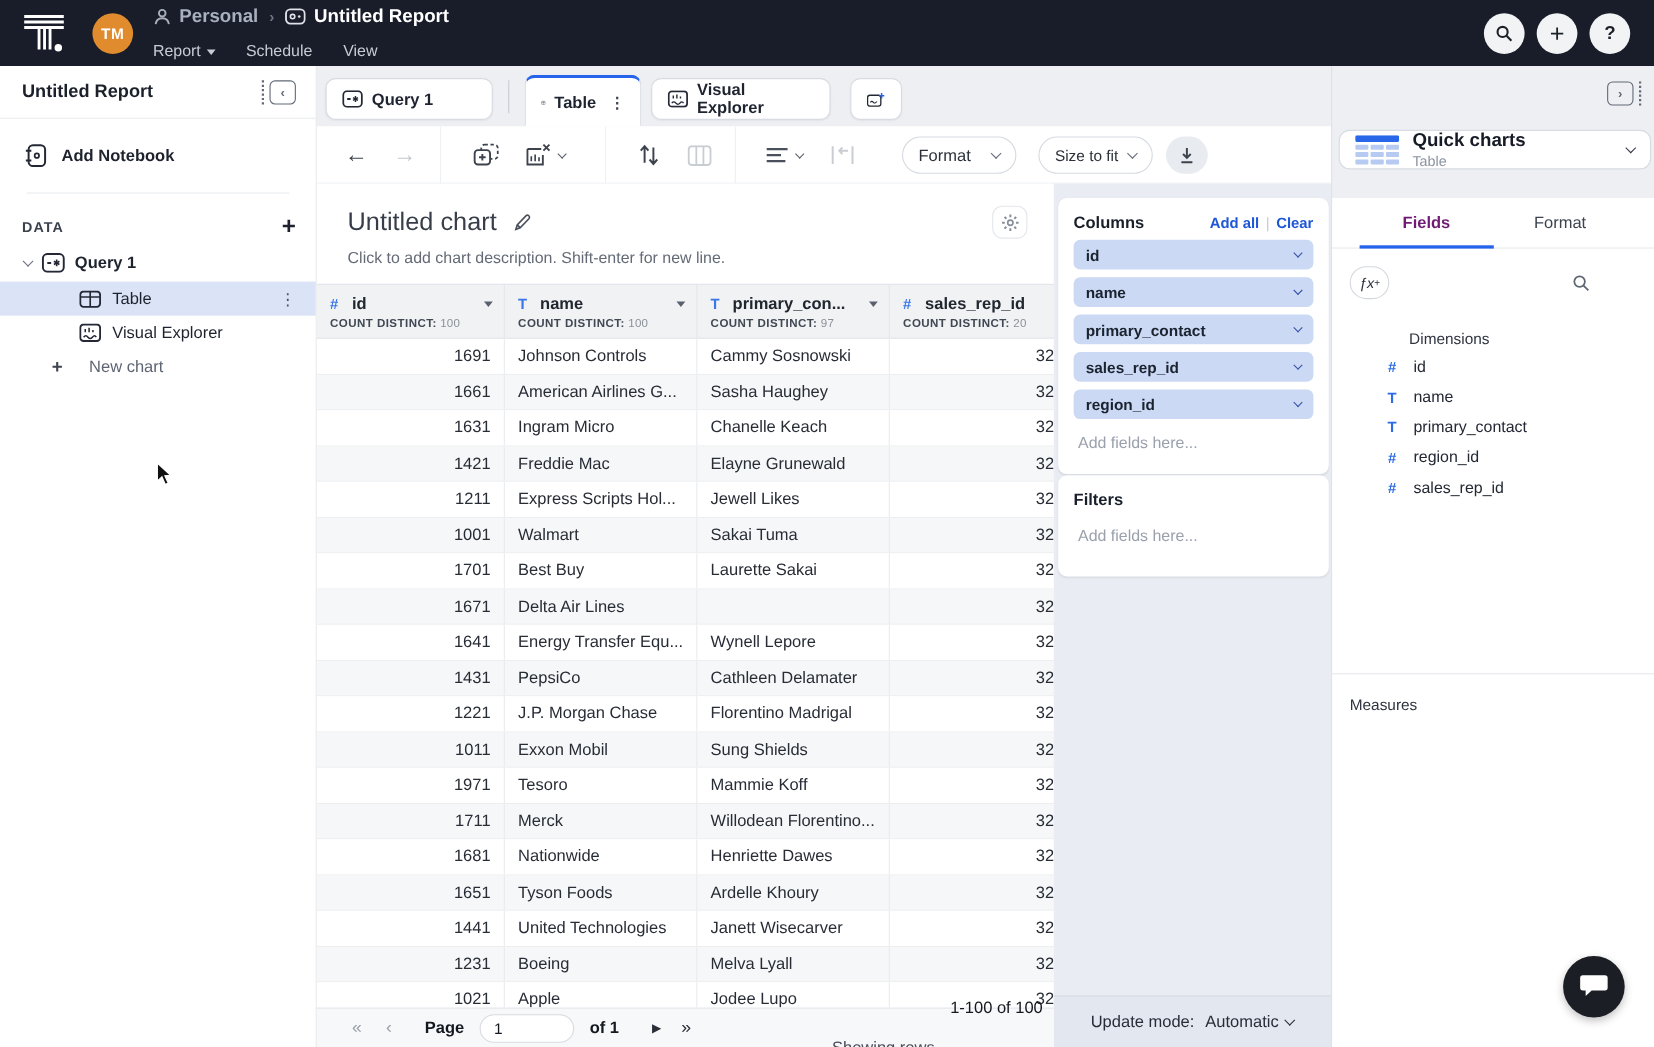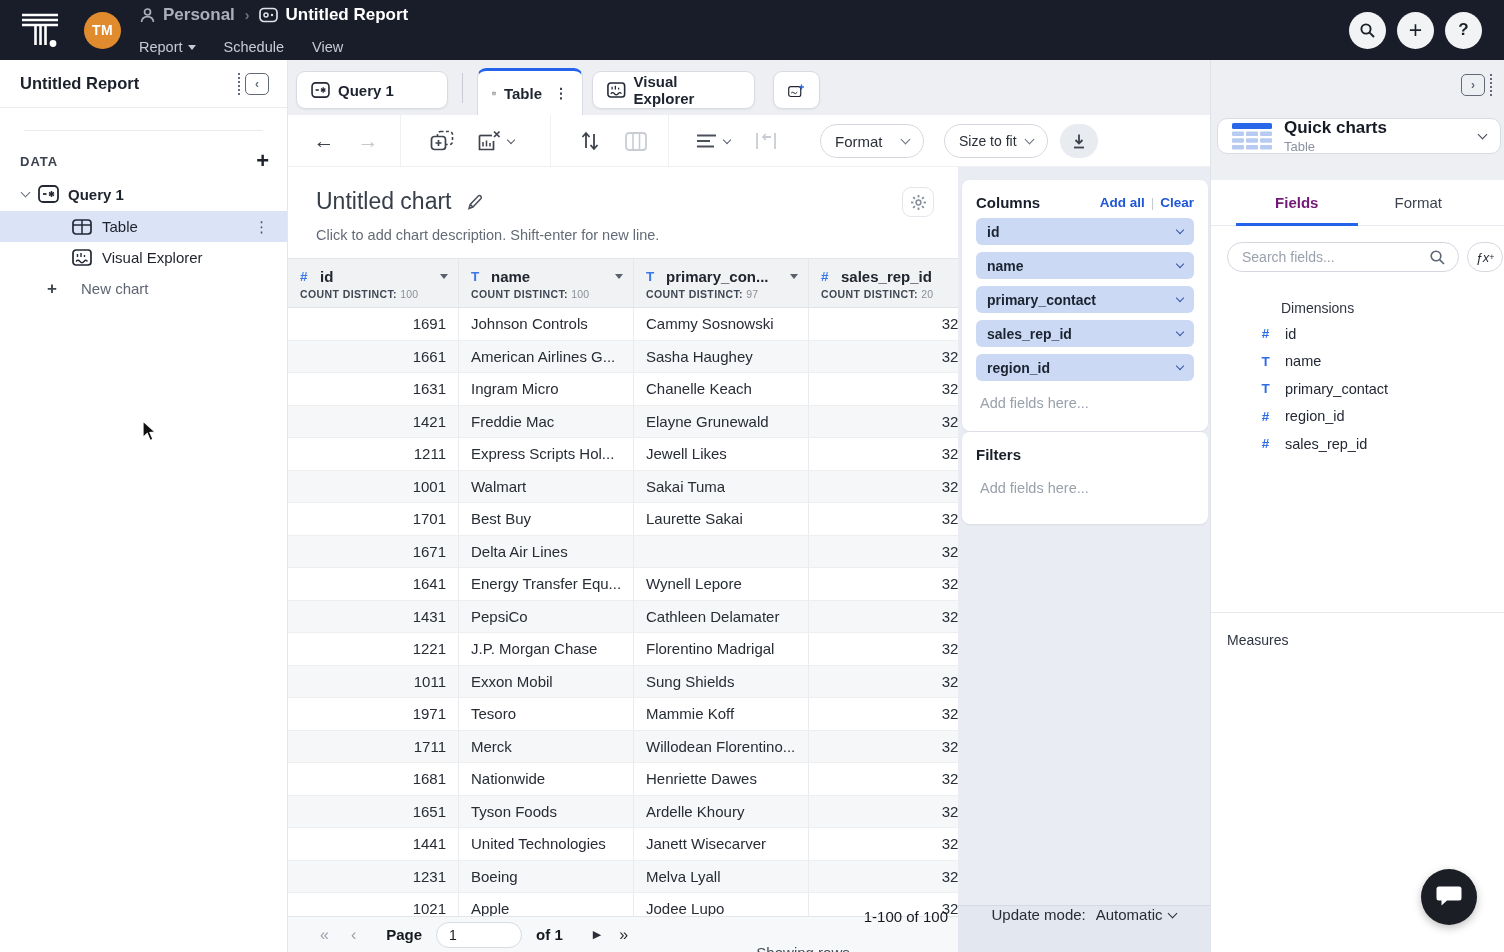--- a/index.html
+++ b/index.html
@@ -101,21 +101,21 @@
   .panel-card { position:absolute; left:4px; width:246px; background:#fff; border-radius:8px; box-shadow:0 1px 2px rgba(25,30,42,.08); padding:14px; }
   .card-head { display:flex; align-items:center; }
   .card-title { font-size:15px; font-weight:bold; color:#191f2a; }
   .card-links { margin-left:auto; font-size:13.5px; font-weight:600; display:flex; gap:6px; align-items:center; }
   .link-blue { color:#1e56d6; cursor:pointer; }
   .link-sep { color:#c6cad1; font-weight:normal; }
   .pill { height:27px; border-radius:6px; background:#cbd9f4; display:flex; align-items:center; padding:0 11px; margin-top:7px; cursor:pointer; }
   .pill-label { font-size:14px; font-weight:600; color:#1b2330; }
   .pill .chev-icon { margin-left:auto; width:6px; height:6px; border-color:#3653a8; }
   .placeholder { font-size:14.5px; color:#9aa1ac; }
-  .updatebar { position:absolute; left:0; top:738px; width:252px; height:47px; background:#e3e7ef; border-top:1px solid #d4d9e3; display:flex; align-items:flex-start; justify-content:center; gap:10px; font-size:15px; color:#272d38; }
+  .updatebar { position:absolute; left:0; top:738px; width:252px; height:47px; background:#e3e7ef; border-top:1px solid #d4d9e3; display:flex; align-items:center; justify-content:center; gap:10px; font-size:15px; color:#272d38; }
   .ub-value { display:flex; align-items:center; gap:7px; cursor:pointer; }
 
   
   .righttop { position:absolute; left:1210px; top:60px; width:294px; height:120px; background:#edeff3; border-left:1px solid #dfe3e8; }
   .rt-collapse { position:absolute; right:12px; top:14px; display:flex; align-items:center; cursor:pointer; }
   .rt-box { width:24px; height:22px; border:1.6px solid #626a77; border-radius:5px; color:#626a77; font-size:12px; display:flex; align-items:center; justify-content:center; font-weight:bold; }
   .rt-dash { width:5px; height:22px; border-right:2px dotted #626a77; margin-left:2px; }
   .qc-card { position:absolute; left:6px; top:58px; width:284px; height:36px; background:#fff; border:1px solid #d7dbe2; border-radius:10px; display:flex; align-items:center; padding:0 14px; gap:12px; cursor:pointer; }
   .qc-text { display:flex; flex-direction:column; gap:1px; }
   .qc-title { font-size:17px; font-weight:bold; color:#161b26; }
@@ -201,20 +201,29 @@
   </div>
 </div>
 
 <div class="sidebar">
   <div class="sb-title-row">
     <span class="sb-title">Untitled Report</span>
     <span class="collapse-btn">
       <span class="cb-dash"></span>
       <span class="cb-box">‹</span>
     </span>
+  </div>
+  <div class="add-notebook">
+    <svg width="22" height="23" viewBox="0 0 22 23">
+      <rect x="4" y="2" width="15" height="19" rx="4" fill="none" stroke="#232834" stroke-width="1.8"></rect>
+      <line x1="1.5" y1="7" x2="6.5" y2="7" stroke="#232834" stroke-width="1.8"></line>
+      <line x1="1.5" y1="16" x2="6.5" y2="16" stroke="#232834" stroke-width="1.8"></line>
+      <circle cx="11.5" cy="11.5" r="2" fill="none" stroke="#232834" stroke-width="1.6"></circle>
+    </svg>
+    <span class="an-label">Add Notebook</span>
   </div>
   <div class="sb-div"></div>
   <div class="data-row">
     <span class="data-label">DATA</span>
     <span class="data-plus">+</span>
   </div>
   <div class="query-row">
     <span class="chev-icon"></span>
     <svg width="21" height="18" viewBox="0 0 21 18">
       <rect x="1" y="1" width="19" height="16" rx="4" fill="none" stroke="#232834" stroke-width="1.8"></rect>
@@ -646,21 +655,20 @@
     <span class="chev-icon"></span>
   </div>
 </div>
 
 <div class="fieldspanel">
   <div class="fp-tabs">
     <div class="fp-tab active">Fields</div>
     <div class="fp-tab">Format</div>
   </div>
   <div class="fp-search-row">
-    <input class="fp-search" placeholder="Search fields..." style="">
     <svg class="fp-search-icon" width="17" height="17" viewBox="0 0 17 17">
       <circle cx="7" cy="7" r="4.8" fill="none" stroke="#5e6671" stroke-width="1.6"></circle>
       <line x1="10.6" y1="10.6" x2="15" y2="15" stroke="#5e6671" stroke-width="1.6"></line>
     </svg>
     <span class="fx-btn">
       <i>ƒx</i>
         <sup style="font-size:9px; color:#272d38;">+</sup>
     </span>
   </div>
   <div class="fp-section" style="top:120px;">Dimensions</div>

